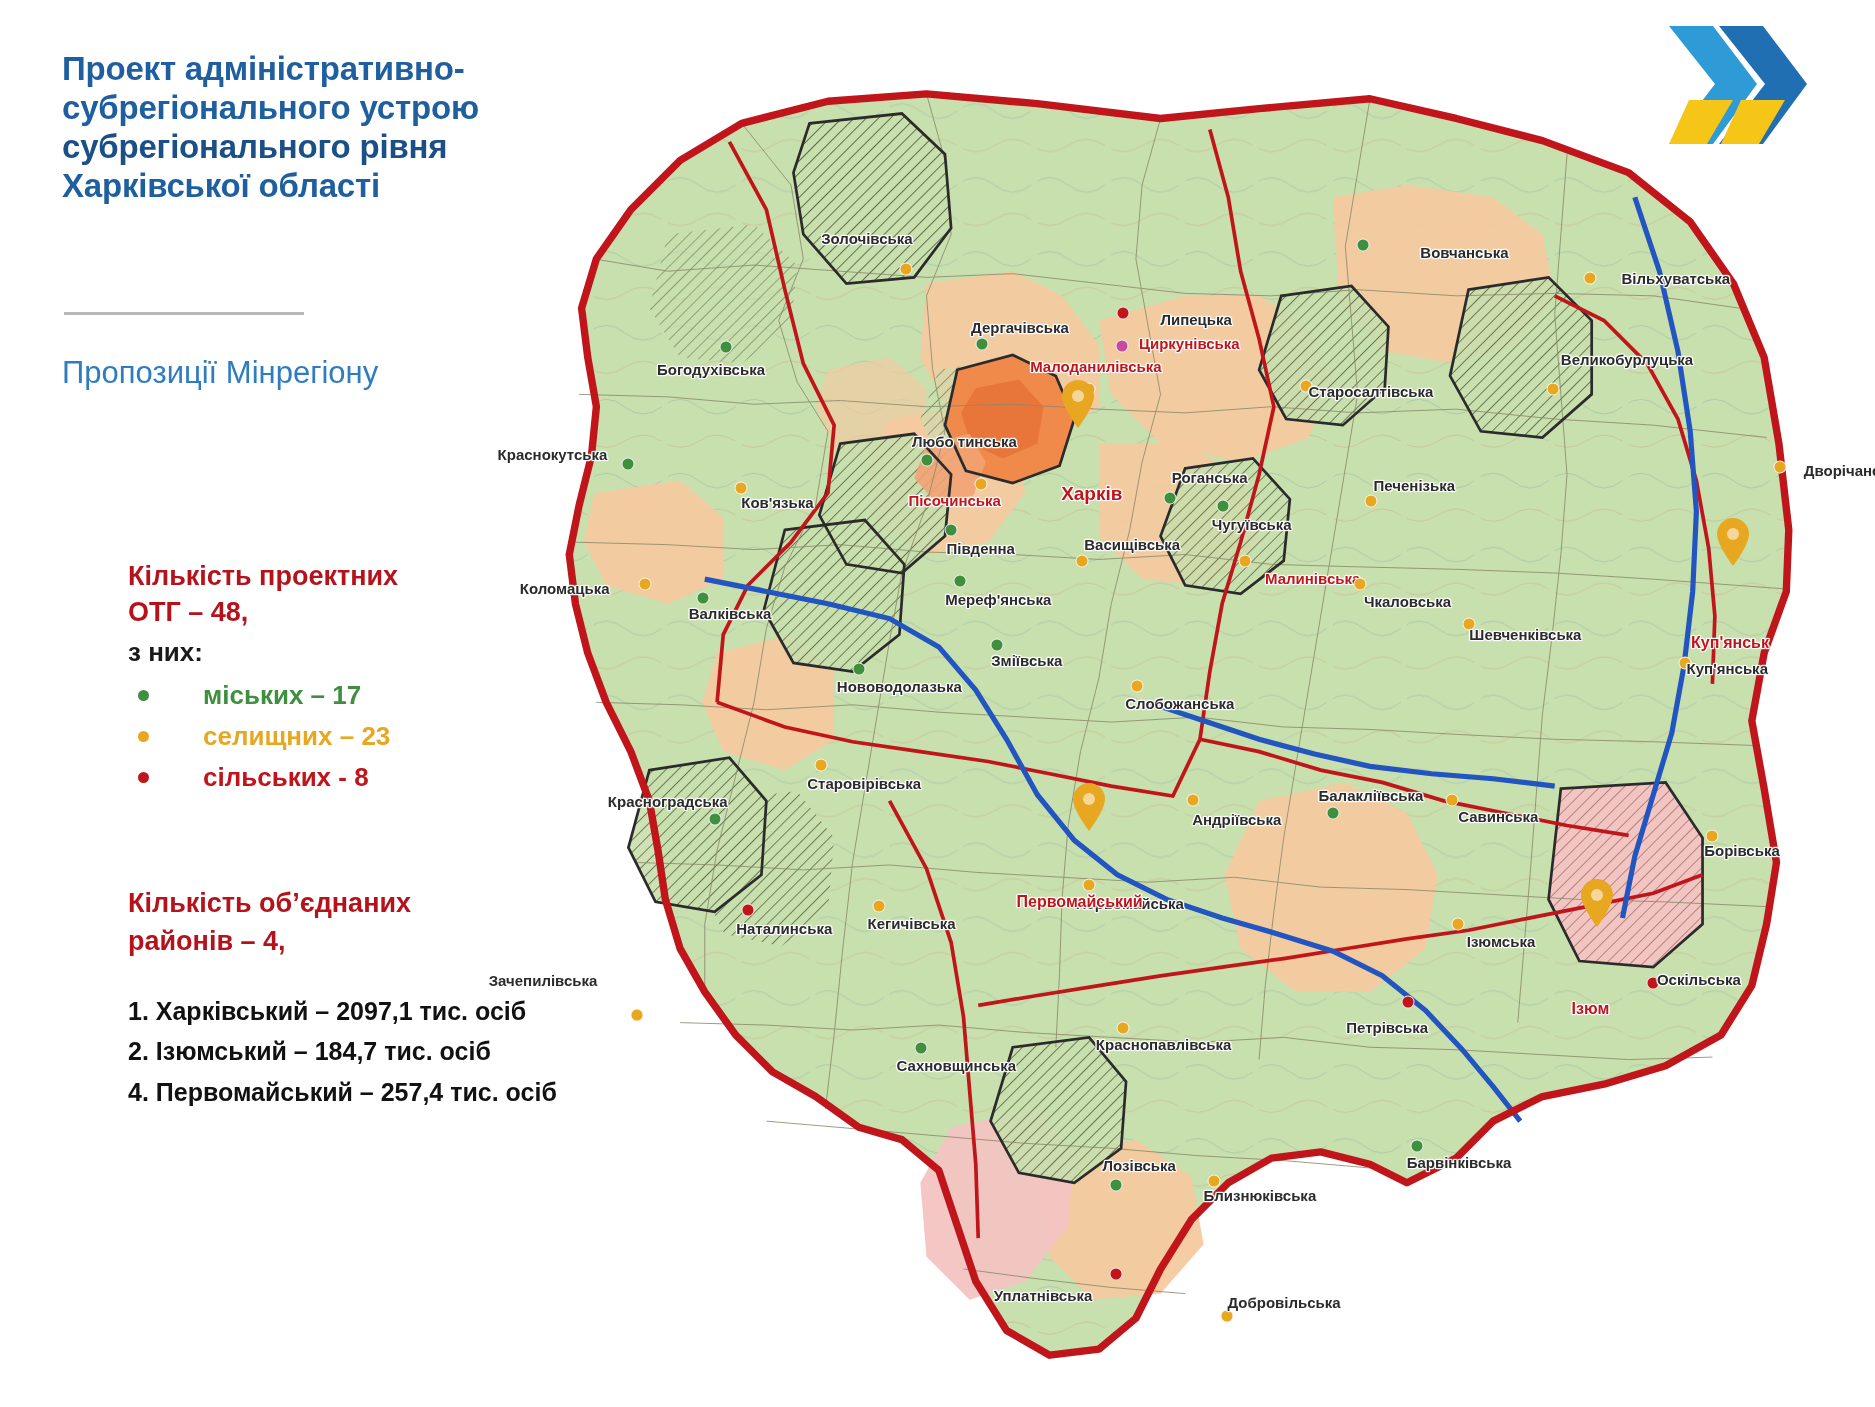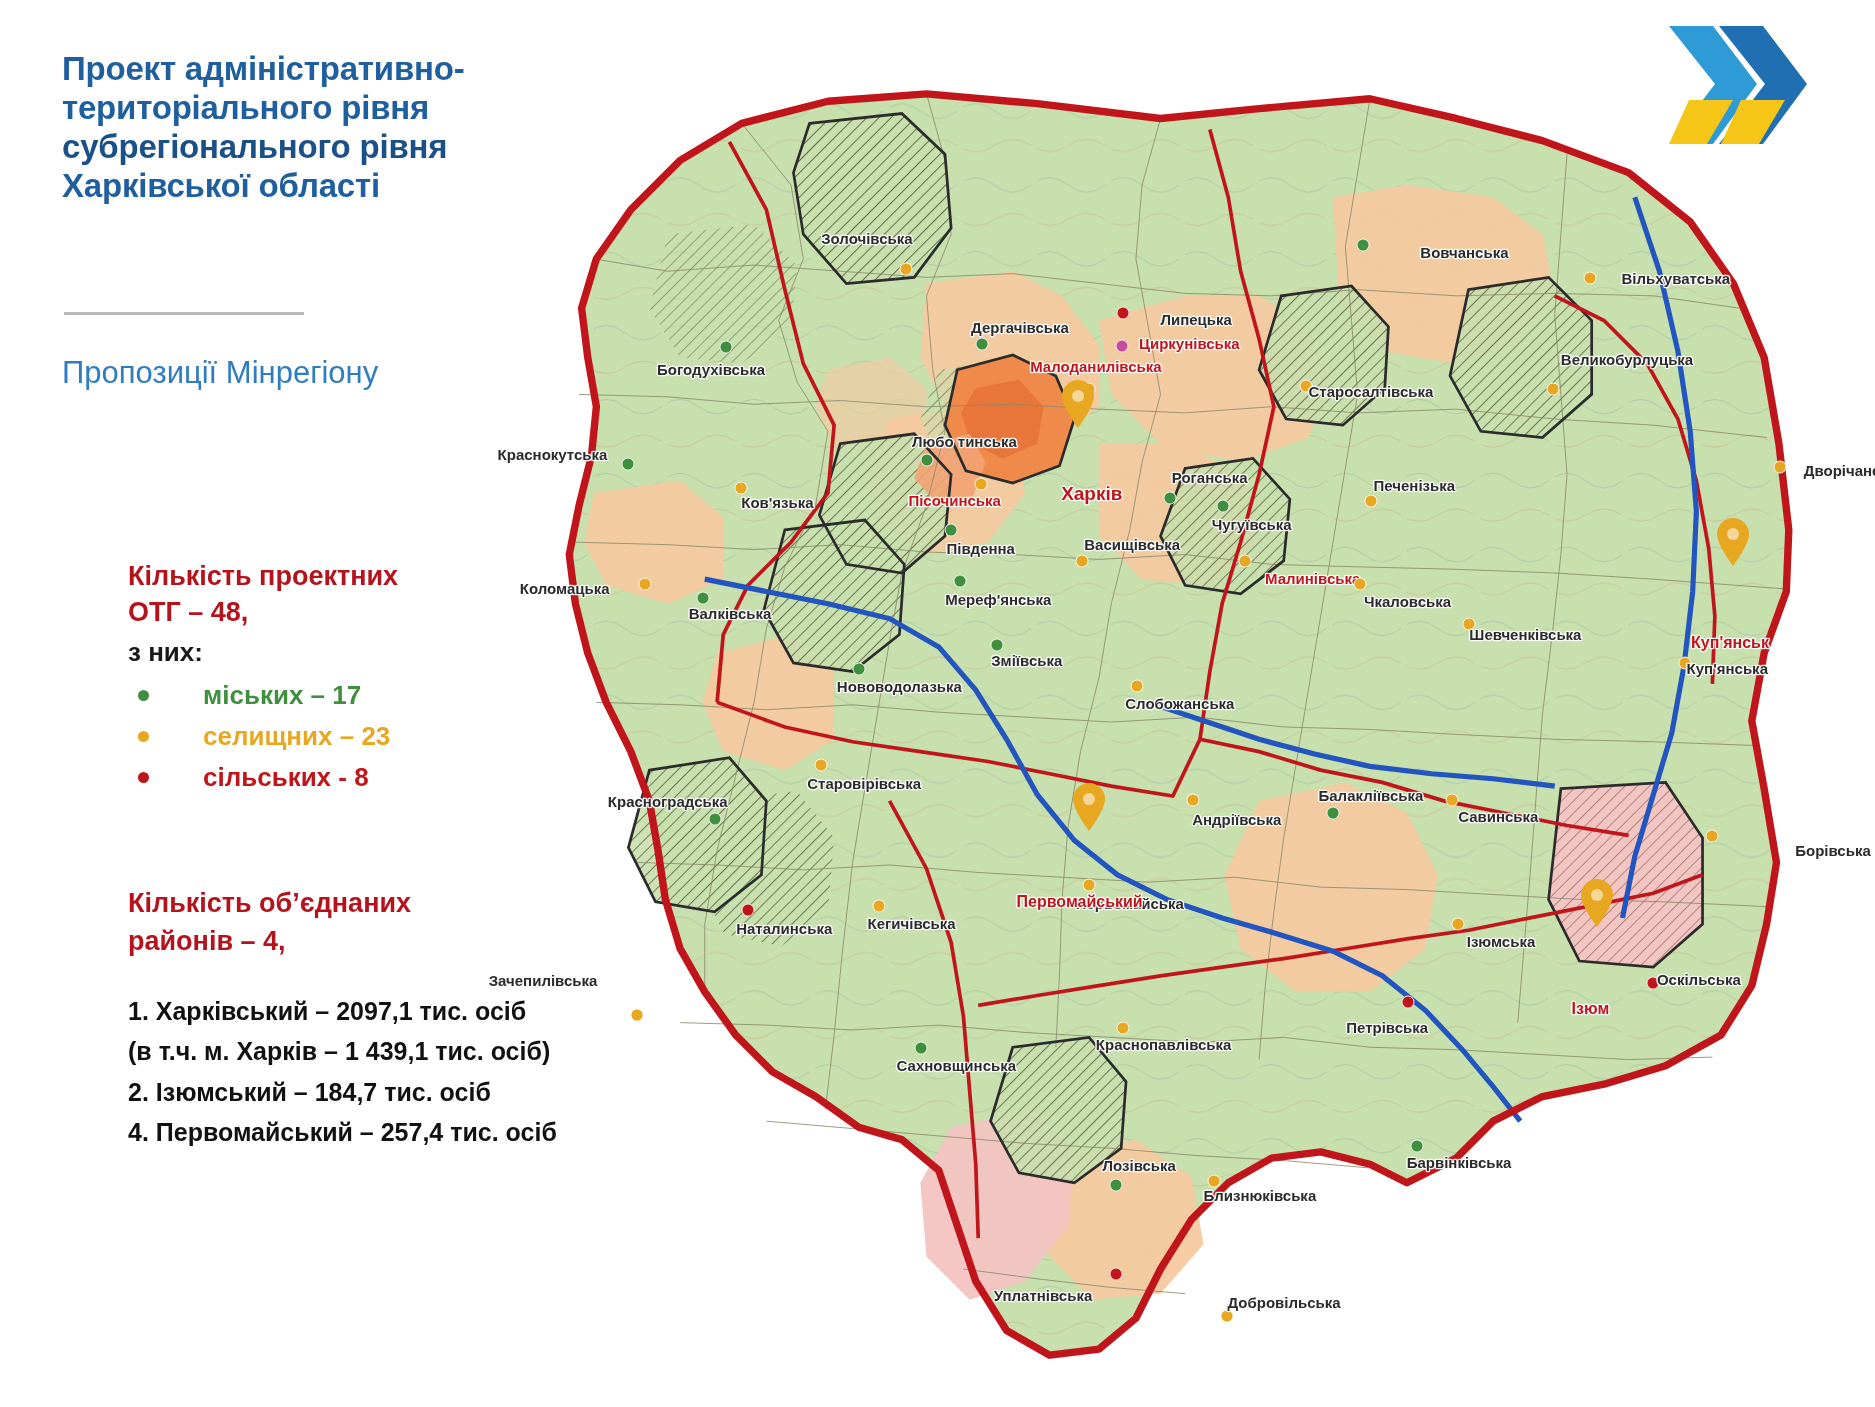--- a/index.html
+++ b/index.html
@@ -166,21 +166,21 @@
     transform: translate(-50%, -100%);
   }
 </style>
 </head>
 <body>
 
 <div id="left-panel">
 
   <div id="title-block">
     <div class="title-line">Проект адміністративно-</div>
-    <div class="title-line">територіального рівня</div>
+    <div class="title-line">субрегіонального устрою</div>
     <div class="title-line accent">субрегіонального рівня</div>
     <div class="title-line">Харківської області</div>
   </div>
 
   <div class="title-rule"></div>
 
   <div id="subtitle">Пропозиції Мінрегіону</div>
 
   <div id="stats-block">
     <div class="stat-head">Кількість проектних</div>
@@ -199,21 +199,20 @@
       <span class="bullet-dot" style="background:#c0151b"></span>
       <span class="bullet-label" style="color:#c0151b">сільських - 8</span>
     </div>
   </div>
 
   <div id="districts-block">
     <div class="districts-head">Кількість об’єднаних</div>
     <div class="districts-head">районів – 4,</div>
     <div id="districts-list">
       <div class="district-item">1. Харківський – 2097,1 тис. осіб</div>
-      <div class="district-item">(в т.ч. м. Харків – 1 439,1 тис. осіб)</div>
       <div class="district-item">2. Ізюмський – 184,7 тис. осіб</div>
       <div class="district-item">4. Первомайський – 257,4 тис. осіб</div>
     </div>
   </div>
 </div>
 
 <div id="logo">
   <svg width="150" height="130" viewBox="0 0 150 130" xmlns="http://www.w3.org/2000/svg">
     <path d="M2 4 L46 4 L90 62 L46 122 L2 122 L48 62 Z" fill="#2e9ad6"></path>
     <path d="M52 4 L96 4 L140 62 L96 122 L52 122 L98 62 Z" fill="#1f6fb2"></path>
@@ -412,21 +411,21 @@
       <div class="city-label " style="left: 659.885px; top: 693.278px;">Слобожанська</div>
       <div class="dot" style="left: 813px; top: 802.949px; background: rgb(63, 143, 63);"></div>
       <div class="city-label " style="left: 850.94px; top: 784.67px;">Балакліївська</div>
       <div class="dot" style="left: 932.24px; top: 789.893px; background: rgb(232, 167, 33);"></div>
       <div class="city-label " style="left: 978.31px; top: 805.56px;">Савинська</div>
       <div class="dot" style="left: 300.81px; top: 754.641px; background: rgb(232, 167, 33);"></div>
       <div class="city-label " style="left: 344.17px; top: 772.92px;">Старовірівська</div>
       <div class="dot" style="left: 673.435px; top: 789.893px; background: rgb(232, 167, 33);"></div>
       <div class="city-label " style="left: 716.795px; top: 809.477px;">Андріївська</div>
       <div class="dot" style="left: 1192.4px; top: 826.45px; background: rgb(232, 167, 33);"></div>
-      <div class="city-label " style="left: 1313px; top: 839.506px;">Борівська</div>
+      <div class="city-label " style="left: 1222px; top: 839.506px;">Борівська</div>
       <div class="dot" style="left: 195.12px; top: 809.477px; background: rgb(63, 143, 63);"></div>
       <div class="city-label " style="left: 147.695px; top: 791.198px;">Красноградська</div>
       <div class="dot" style="left: 569.1px; top: 874.757px; background: rgb(232, 167, 33);"></div>
       <div class="city-label " style="left: 609.75px; top: 893.036px;">Первомайська</div>
       <div class="dot" style="left: 937.66px; top: 913.925px; background: rgb(232, 167, 33);"></div>
       <div class="city-label " style="left: 981.02px; top: 930.898px;">Ізюмська</div>
       <div class="dot" style="left: 227.64px; top: 899.564px; background: rgb(192, 21, 27);"></div>
       <div class="city-label " style="left: 264.225px; top: 917.842px;">Наталинська</div>
       <div class="dot" style="left: 359.075px; top: 895.647px; background: rgb(232, 167, 33);"></div>
       <div class="city-label " style="left: 391.595px; top: 912.62px;">Кегичівська</div>

